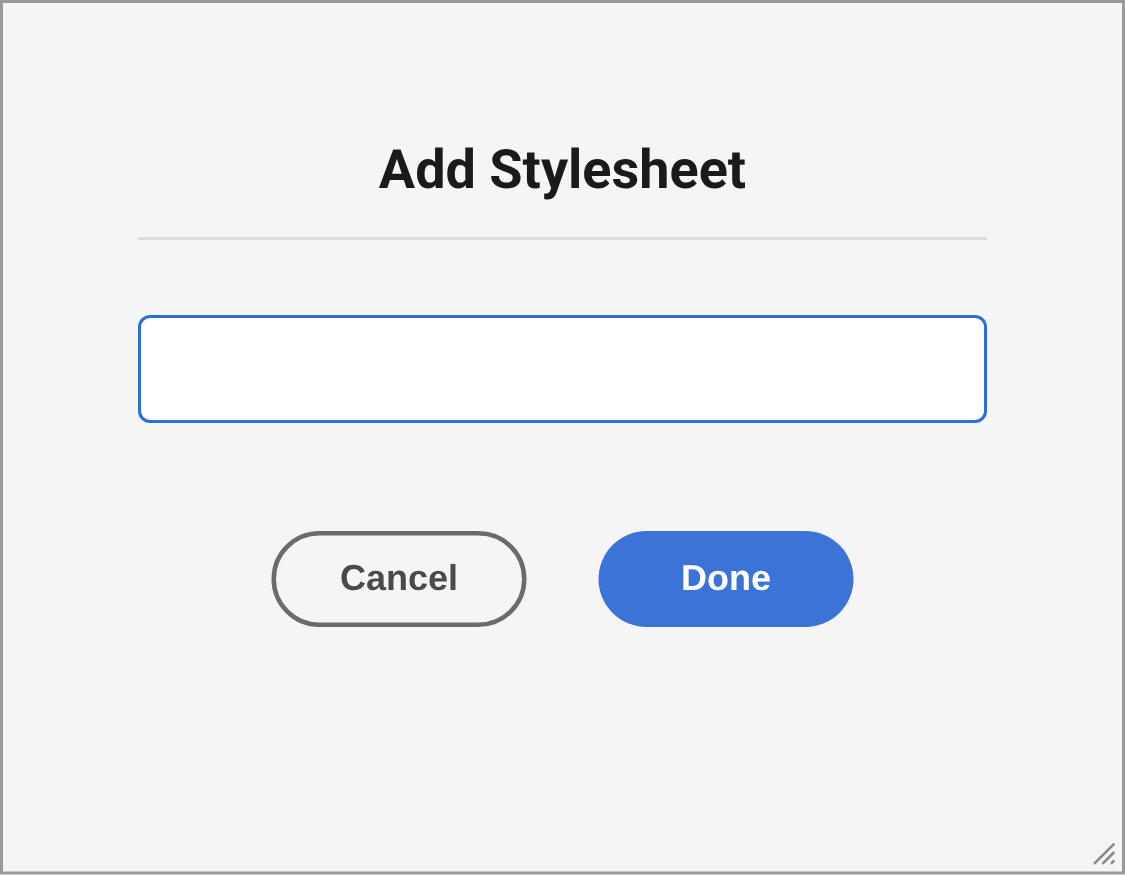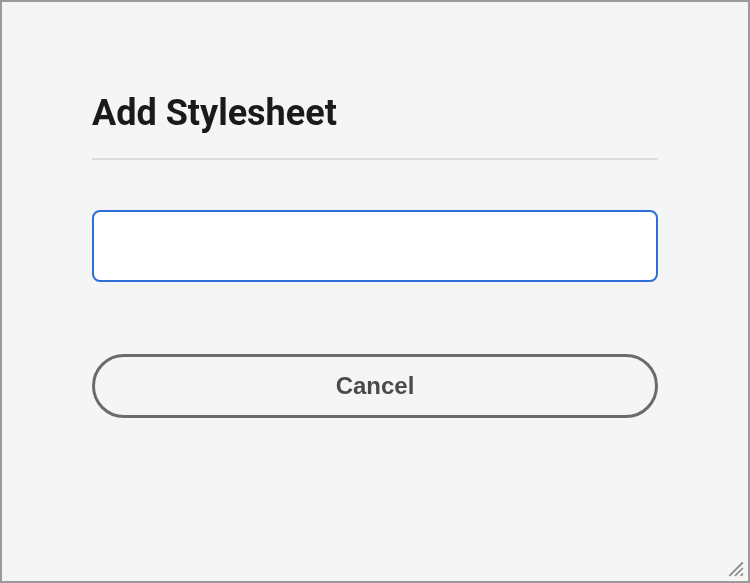--- a/index.html
+++ b/index.html
@@ -20,20 +20,21 @@
       background: #f5f5f5;
       border: 2px solid #9a9a9a;
       padding: 90px 90px 60px 90px;
       position: relative;
     }
     .dialog-title {
       font-size: 36px;
       font-weight: 700;
       color: #1a1a1a;
       margin-bottom: 24px;
+      text-align: center;
     }
     .divider {
       border: none;
       border-top: 2px solid #dcdcdc;
       margin-bottom: 50px;
     }
     .field-label {
       font-size: 24px;
       color: #6e6e6e;
       margin-bottom: 18px;
@@ -44,24 +45,23 @@
       height: 72px;
       border: 2px solid #2c6fd8;
       border-radius: 8px;
       background: #ffffff;
       font-size: 22px;
       padding: 0 18px;
       outline: none;
     }
     .button-row {
       display: flex;
-      justify-content: space-between;
+      justify-content: center;
       gap: 48px;
       margin-top: 72px;
-      flex-direction: column;
     }
     .btn {
       min-width: 170px;
       height: 64px;
       border-radius: 32px;
       font-size: 24px;
       font-weight: 700;
       cursor: pointer;
       display: inline-flex;
       align-items: center;
@@ -89,19 +89,20 @@
   </style>
 </head>
 <body>
 
 <div class="dialog">
   <h1 class="dialog-title">Add Stylesheet</h1>
   <hr class="divider">
   <input type="text" class="text-input" placeholder="" style="">
   <div class="button-row">
     <button class="btn btn-secondary">Cancel</button>
+    <button class="btn btn-primary">Done</button>
   </div>
   <svg class="resize-handle" viewBox="0 0 16 16">
     <line x1="3" y1="15" x2="15" y2="3" stroke="#888" stroke-width="1.5"></line>
     <line x1="8" y1="15" x2="15" y2="8" stroke="#888" stroke-width="1.5"></line>
     <line x1="13" y1="15" x2="15" y2="13" stroke="#888" stroke-width="1.5"></line>
   </svg>
 </div>
 
 </body></html>

